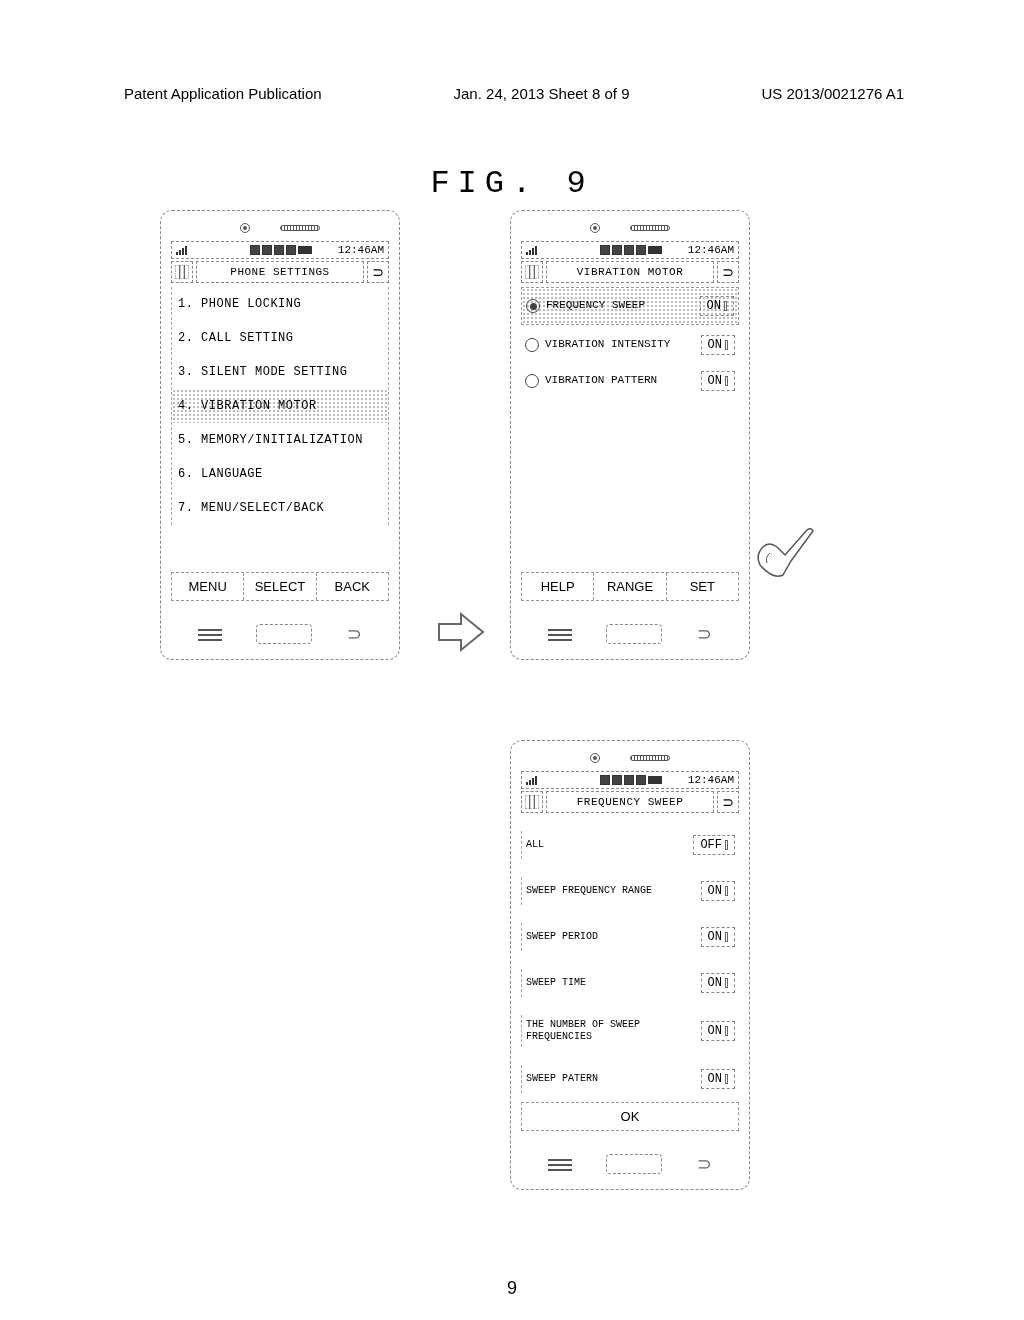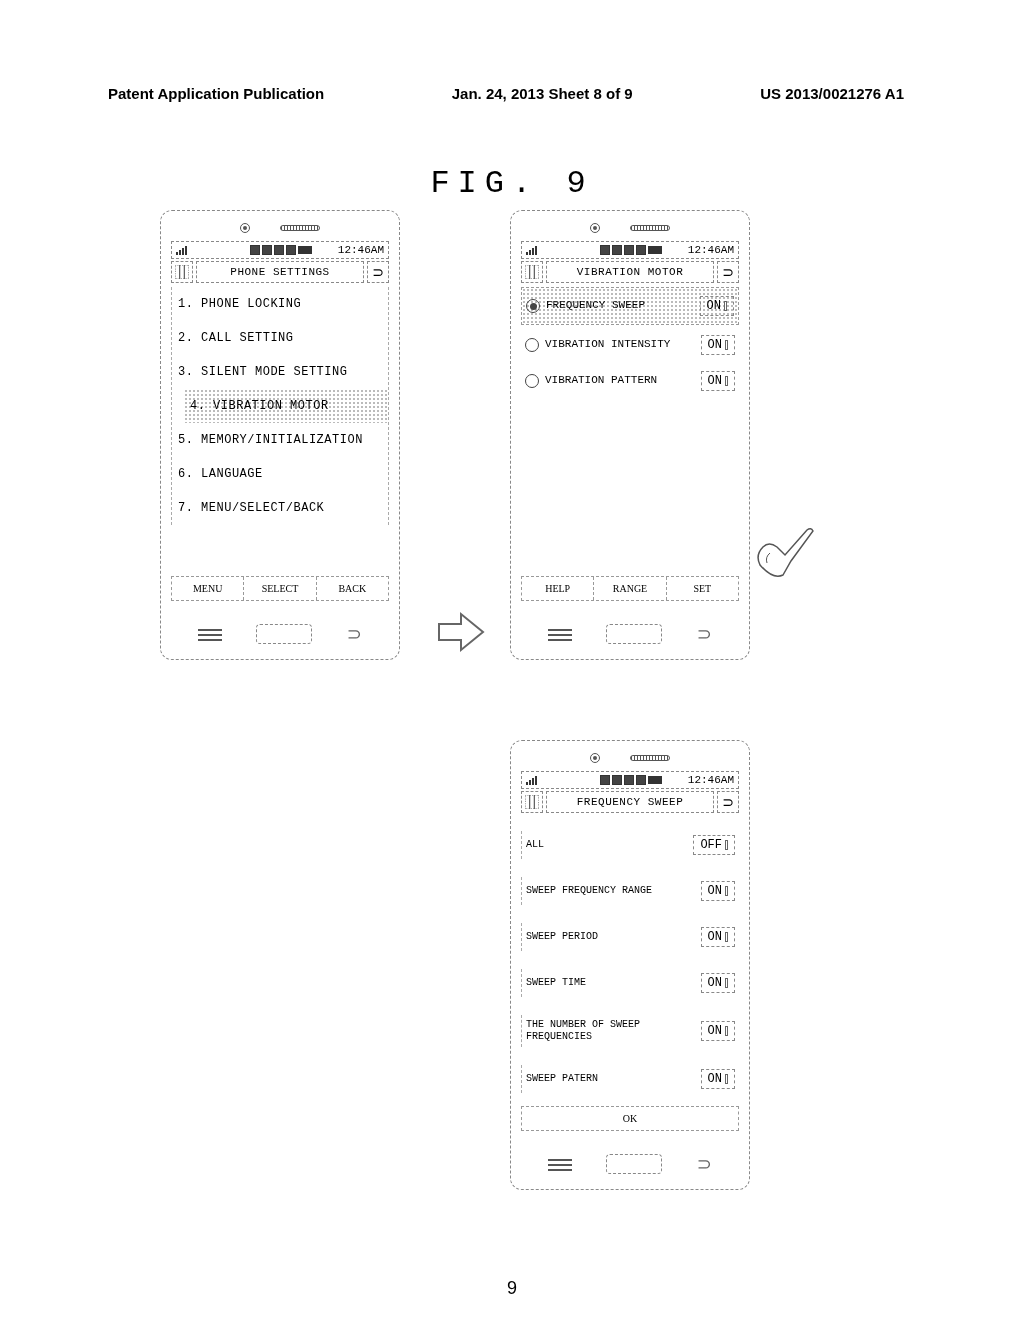--- a/index.html
+++ b/index.html
@@ -6,26 +6,26 @@
     body {
       font-family: Arial, sans-serif;
       background: white;
       width: 1024px;
       height: 1320px;
       position: relative;
     }
     .page-header {
       position: absolute;
       top: 85px;
-      left: 108px;
+      left: 124px;
       right: 120px;
       display: flex;
       justify-content: space-between;
       font-size: 15px;
-      font-weight: bold;
+      font-weight: normal;
       gap: 24px;
     }
     .figure-label {
       position: absolute;
       top: 165px;
       left: 50%;
       transform: translateX(-50%);
       font-size: 32px;
       font-family: Liberation Mono, monospace;
       letter-spacing: 8px;
@@ -117,21 +117,20 @@
     }
     .list-item {
       font-family: 'Courier New', monospace;
       font-size: 12px;
       padding: 10px 6px;
       letter-spacing: 0.5px;
     }
     .list-item.highlighted {
       background-image: radial-gradient(#bbb 30%, transparent 30%);
       background-size: 4px 4px;
-      margin-left: 12px;
     }
     .radio-row {
       display: flex;
       align-items: center;
       padding: 8px 4px;
       gap: 6px;
     }
     .radio-row.highlighted {
       background-image: radial-gradient(#bbb 30%, transparent 30%);
       background-size: 4px 4px;
@@ -179,22 +178,22 @@
       position: absolute;
       bottom: 58px;
       left: 10px; right: 10px;
       display: flex;
       border: 1px dashed #999;
     }
     .bottom-btn {
       flex: 1;
       text-align: center;
       padding: 6px 0;
-      font-family: Liberation Serif, serif;
-      font-size: 10px;
+      font-family: Liberation Sans, sans-serif;
+      font-size: 13px;
       border-right: 1px dashed #999;
     }
     .bottom-btn:last-child { border-right: none; }
     .bottom-bar.single { justify-content: center; }
     .bottom-bar.single .bottom-btn { border: none; flex: 0 0 auto; padding: 6px 20px; }
     .hw-buttons {
       position: absolute;
       bottom: 14px;
       left: 0; right: 0;
       display: flex;

